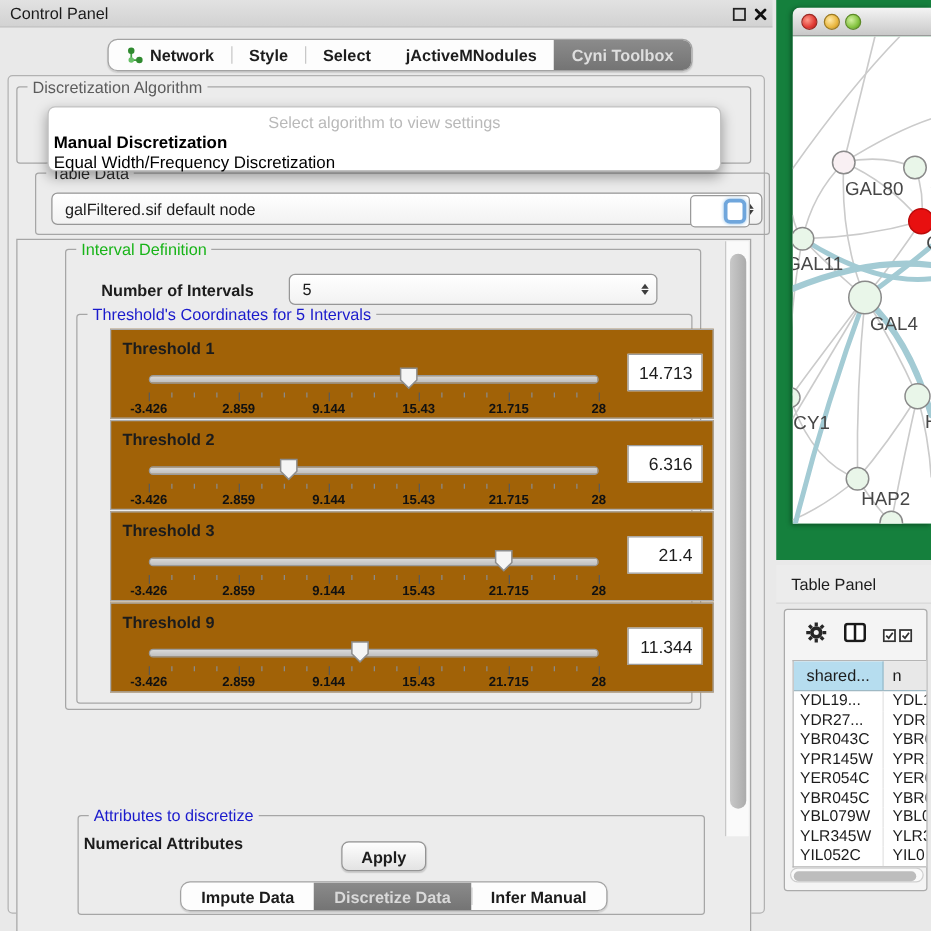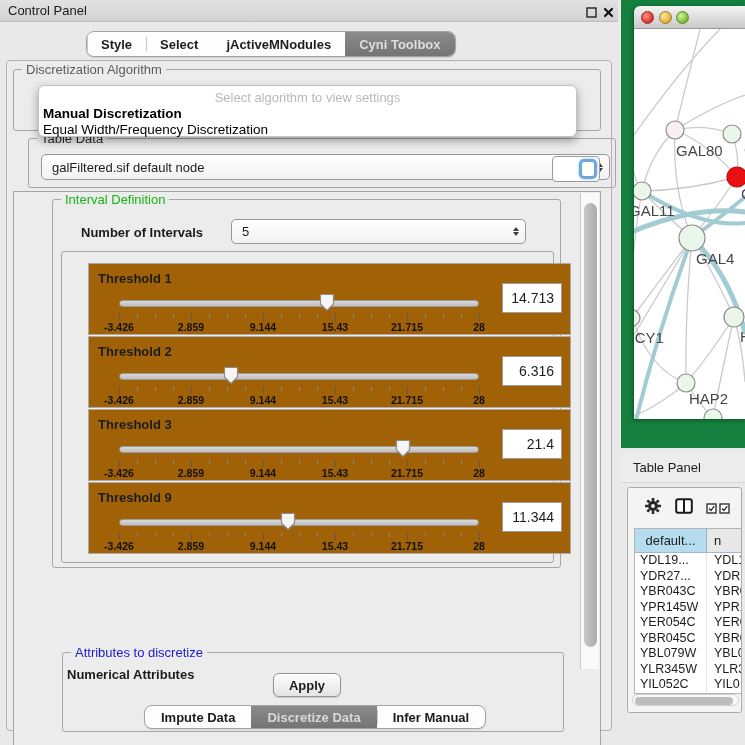--- a/index.html
+++ b/index.html
@@ -101,20 +101,30 @@
       </svg>
   </span>
   <span class="win-btn" style="left:602px;">
     <svg width="13" height="13">
         <path d="M3,3 L10,10 M10,3 L3,10" stroke="#111" stroke-width="2.2" stroke-linecap="round"></path>
       </svg>
   </span>
 </div>
 
 <div class="tabbar">
+  <div class="tab">
+    <svg width="14" height="15">
+      <line x1="4" y1="4" x2="4" y2="11" stroke="#3f9e3f" stroke-width="1.4"></line>
+      <line x1="4" y1="11" x2="10" y2="11" stroke="#3f9e3f" stroke-width="1.4"></line>
+      <circle cx="4" cy="3.5" r="2.6" fill="#2f8a2f"></circle>
+      <circle cx="4" cy="11" r="2.2" fill="#67c067"></circle>
+      <circle cx="10.5" cy="11" r="2.6" fill="#2f8a2f"></circle>
+    </svg>
+    <span>Network</span>
+  </div>
   <div class="tab sep">
       <span>Style</span>
     </div>
   <div class="tab sep">
       <span>Select</span>
     </div>
   <div class="tab">
       <span>jActiveMNodules</span>
     </div>
   <div class="tab selected">
@@ -156,20 +166,21 @@
       <span style="position:absolute; left:28px; top:25px; font-size:13px; font-weight:bold;">Number of Intervals</span>
       <div class="combo" style="left:178px; top:19px; width:295px; height:25px;">
         <span class="txt">5</span>
         <span class="stepper">
             <span class="arr-up"></span>
             <span class="arr-dn"></span>
           </span>
       </div>
 
       <div class="groupbox" style="left:8px; top:51px; width:493px; height:312px;">
+        <span class="grouptitle" style="color:#1a1acc;">Threshold's Coordinates for 5 Intervals</span>
 
         <div class="thr-panel" style="top:11px;">
           <span class="thr-label">Threshold 1</span>
           <div class="track"></div>
           <div class="ticks">
               <div class="tick" style="left: 0px; height: 7px;"></div>
               <div class="tick" style="left: 18px; height: 4px; background: rgb(138, 138, 138);"></div>
               <div class="tick" style="left: 36px; height: 4px; background: rgb(138, 138, 138);"></div>
               <div class="tick" style="left: 54px; height: 4px; background: rgb(138, 138, 138);"></div>
               <div class="tick" style="left: 72px; height: 7px;"></div>
@@ -437,21 +448,21 @@
           <path d="M3,5.5 L5,7.5 L8.2,3.2" fill="none" stroke="#333" stroke-width="1.4"></path>
         </svg>
       <svg width="11" height="11" viewBox="0 0 11 11">
           <rect x="1" y="1" width="9" height="9" fill="#fff" stroke="#333" stroke-width="1.4"></rect>
           <path d="M3,5.5 L5,7.5 L8.2,3.2" fill="none" stroke="#333" stroke-width="1.4"></path>
         </svg>
     </span>
   </div>
   <div class="tp-table">
     <div class="tp-header">
-      <div class="tp-h1">default...</div>
+      <div class="tp-h1">shared...</div>
       <div class="tp-h2">n</div>
     </div>
     <div id="tpRows">
         <div class="tp-row">
           <div class="tp-c1">YDL19...</div>
           <div class="tp-c2">YDL1</div>
         </div>
         <div class="tp-row">
           <div class="tp-c1">YDR27...</div>
           <div class="tp-c2">YDR2</div>

